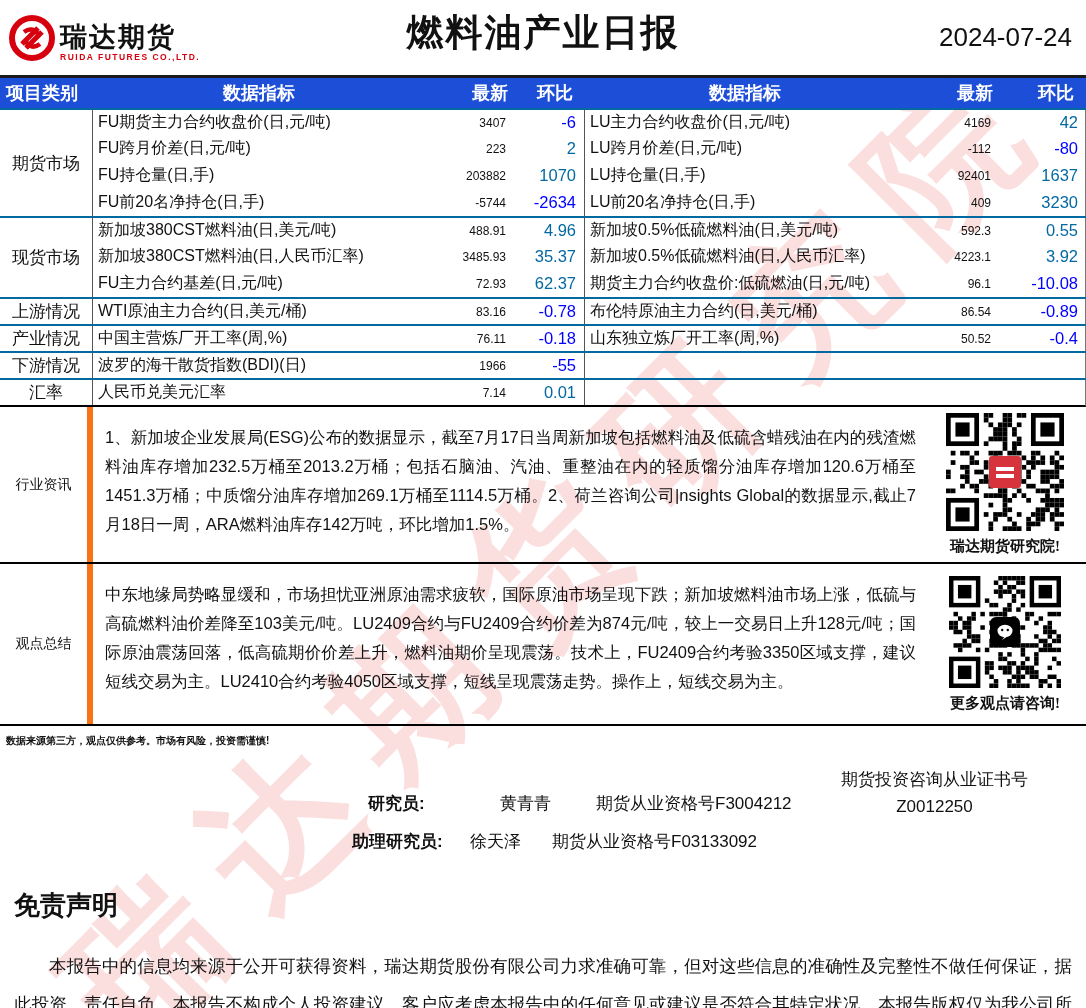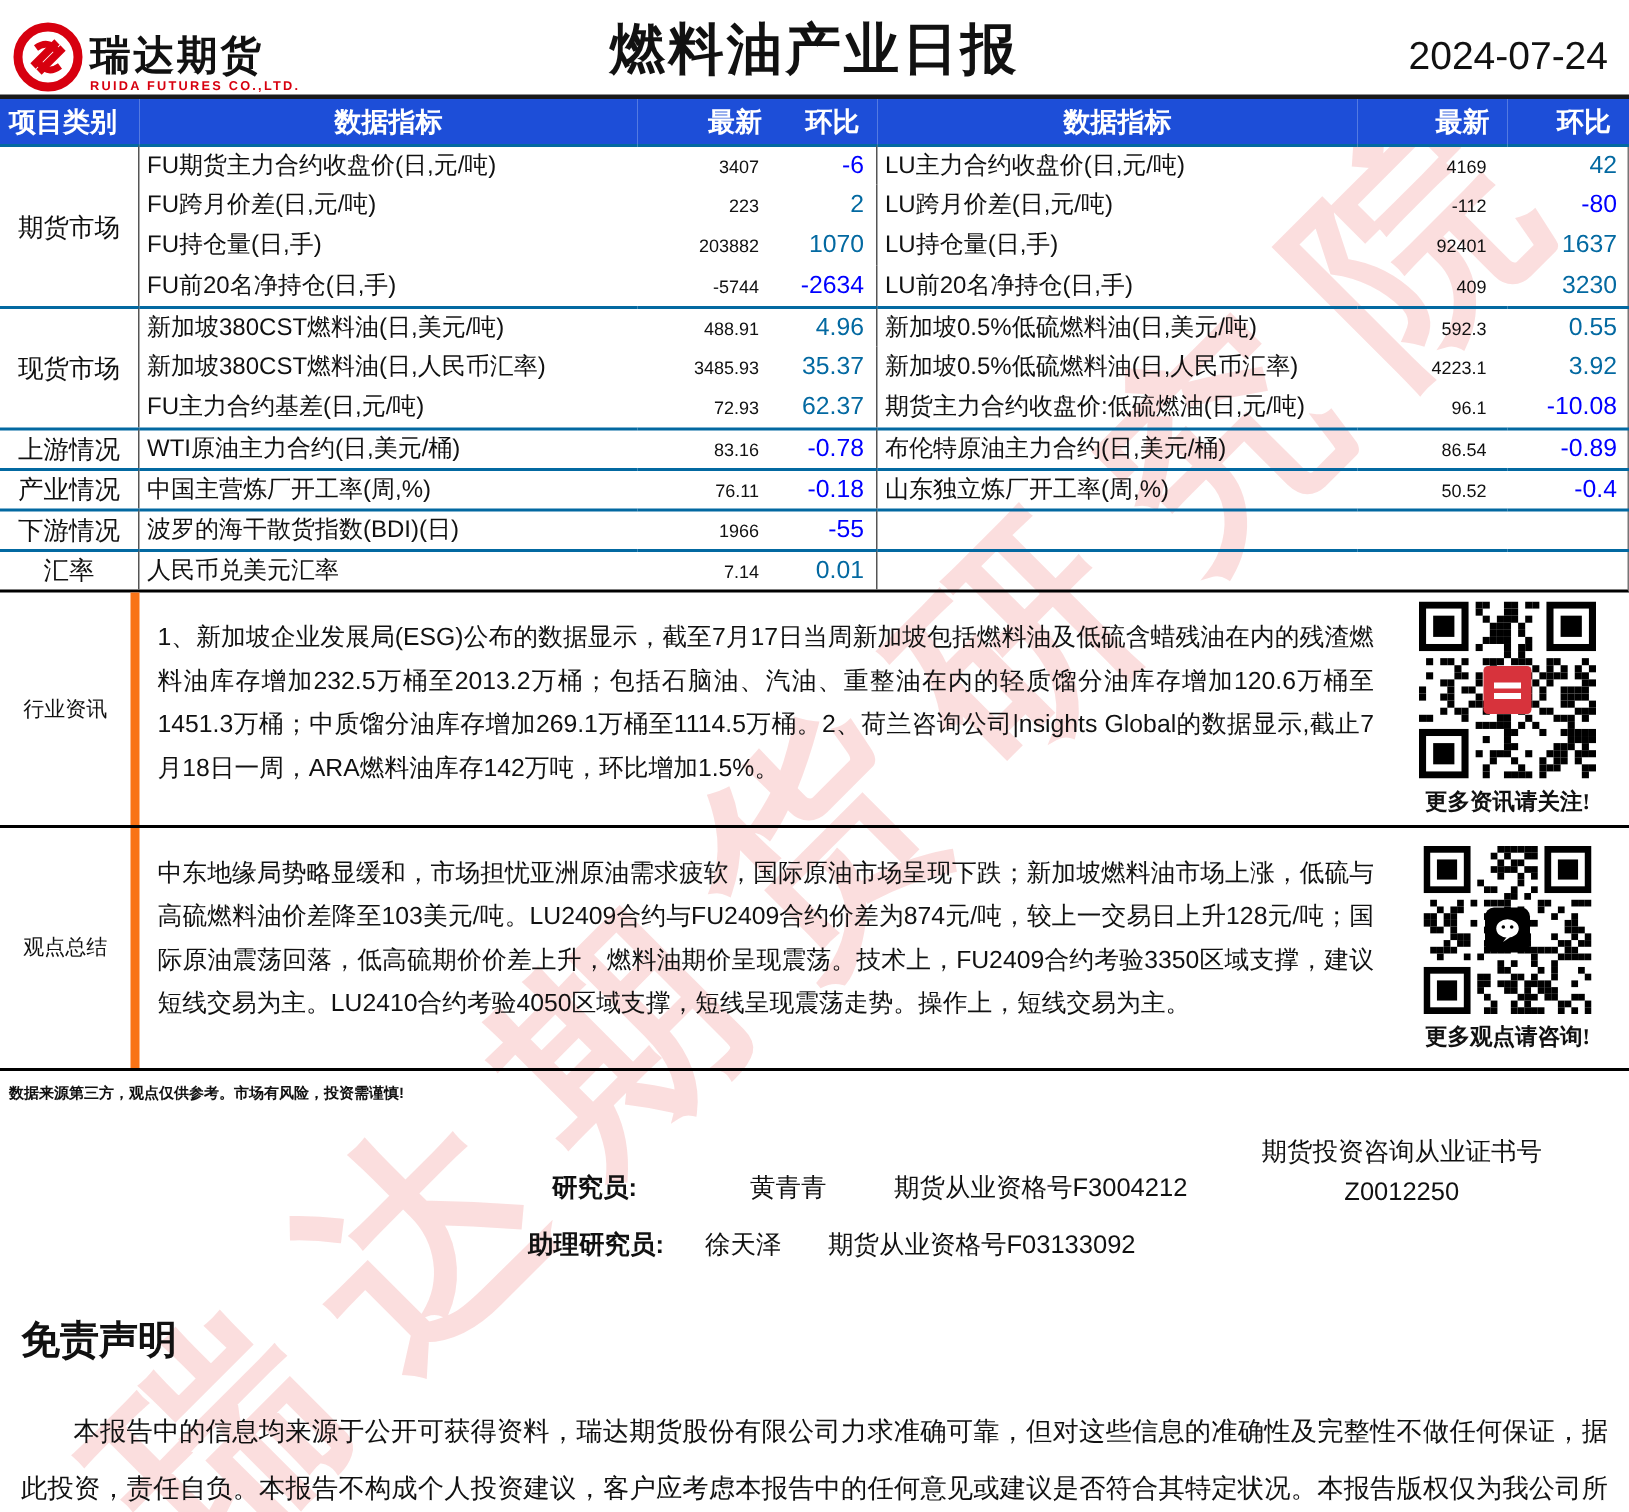--- a/index.html
+++ b/index.html
@@ -7,21 +7,21 @@
   .page { position:relative; width:1086px; height:1008px; background:#fff; }
   .content { position:relative; z-index:1; }
 
   
   .watermark { position:absolute; z-index:0; left:60px; top:150px; width:1000px; height:800px;
     display:flex; align-items:center; justify-content:center; pointer-events:none; }
   .watermark span { font-size:150px; letter-spacing:38px; font-weight:bold;
     color:rgba(235,90,90,0.20); transform:rotate(-45deg); white-space:nowrap; }
 
   
-  .hdr { position:relative; height:66px; border-bottom:3px solid #1a1a1a; }
+  .hdr { position:relative; height:78px; border-bottom:3px solid #1a1a1a; }
   .logo { position:absolute; left:8px; top:14px; display:flex; align-items:flex-end; }
   .logo-mark { width:48px; height:48px; }
   .logo-txt { margin-left:4px; }
   .logo-cn { font-size:27px; font-weight:bold; color:#111; letter-spacing:2px; line-height:30px; }
   .logo-en { font-size:8.5px; color:#d7000f; letter-spacing:1.5px; font-weight:bold; }
   .hdr-title { position:absolute; left:0; right:0; top:8px; text-align:center; font-size:37px; font-weight:bold; letter-spacing:2px; }
   .hdr-date { position:absolute; right:14px; top:22px; font-size:26px; }
 
   
   .grid { display:grid; grid-template-columns:93px 332px 95px 65px 320px 100px 81px;
@@ -391,21 +391,21 @@
                   <rect x="0" y="18" width="7" height="7"></rect>
                   <rect x="1" y="19" width="5" height="5" fill="#fff"></rect>
                   <rect x="2" y="20" width="3" height="3"></rect>
                 </g>
               </svg>
             <div style="position:absolute;left:50%;top:50%;transform:translate(-50%,-50%);width:32px;height:32px;background:#d7333c;border-radius:3px;display:flex;flex-direction:column;align-items:center;justify-content:center;gap:3px">
               <div style="width:18px;height:4px;background:#fff"></div>
               <div style="width:18px;height:4px;background:#fff"></div>
             </div>
           </div>
-          <div class="qr-cap">更多资讯请关注!</div>
+          <div class="qr-cap">瑞达期货研究院!</div>
         </div>
       </div>
     </div>
 
     <div class="sect" style="min-height:162px">
       <div class="catcol">观点总结</div>
       <div class="body">
         <div class="txt">中东地缘局势略显缓和，市场担忧亚洲原油需求疲软，国际原油市场呈现下跌；新加坡燃料油市场上涨，低硫与高硫燃料油价差降至103美元/吨。LU2409合约与FU2409合约价差为874元/吨，较上一交易日上升128元/吨；国际原油震荡回落，低高硫期价价差上升，燃料油期价呈现震荡。技术上，FU2409合约考验3350区域支撑，建议短线交易为主。LU2410合约考验4050区域支撑，短线呈现震荡走势。操作上，短线交易为主。</div>
         <div class="qrbox">
           <div class="qr">

